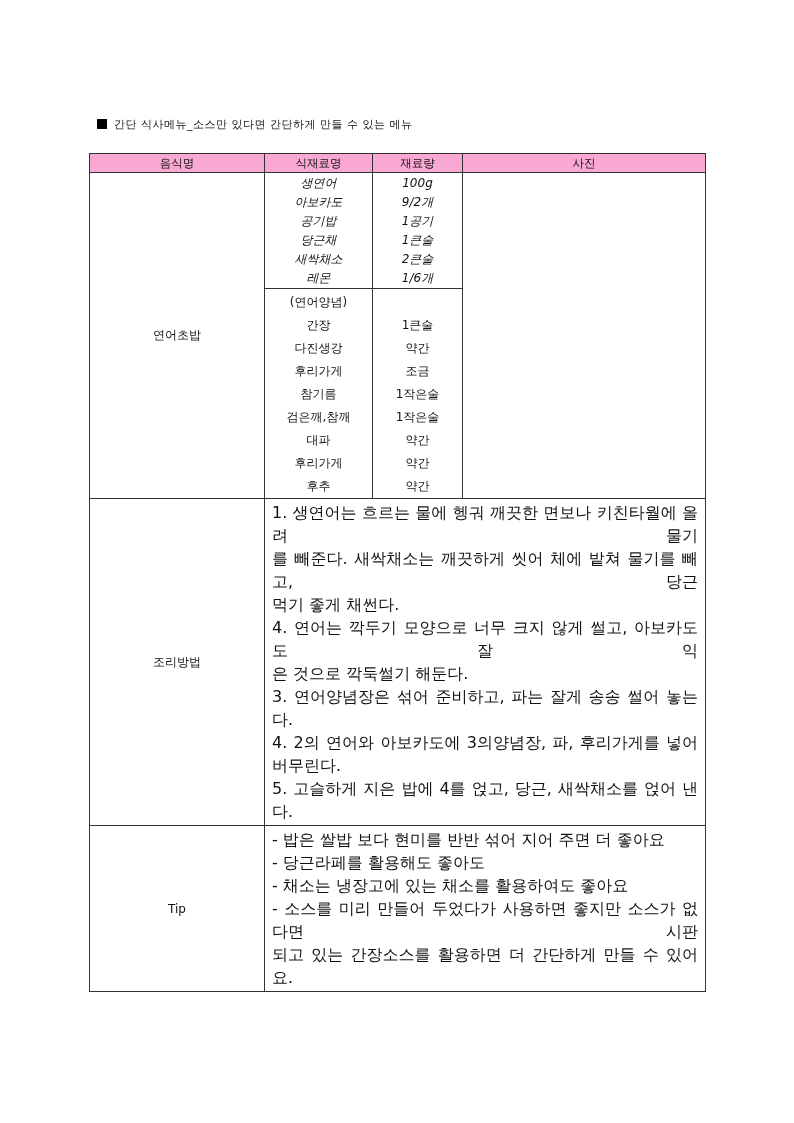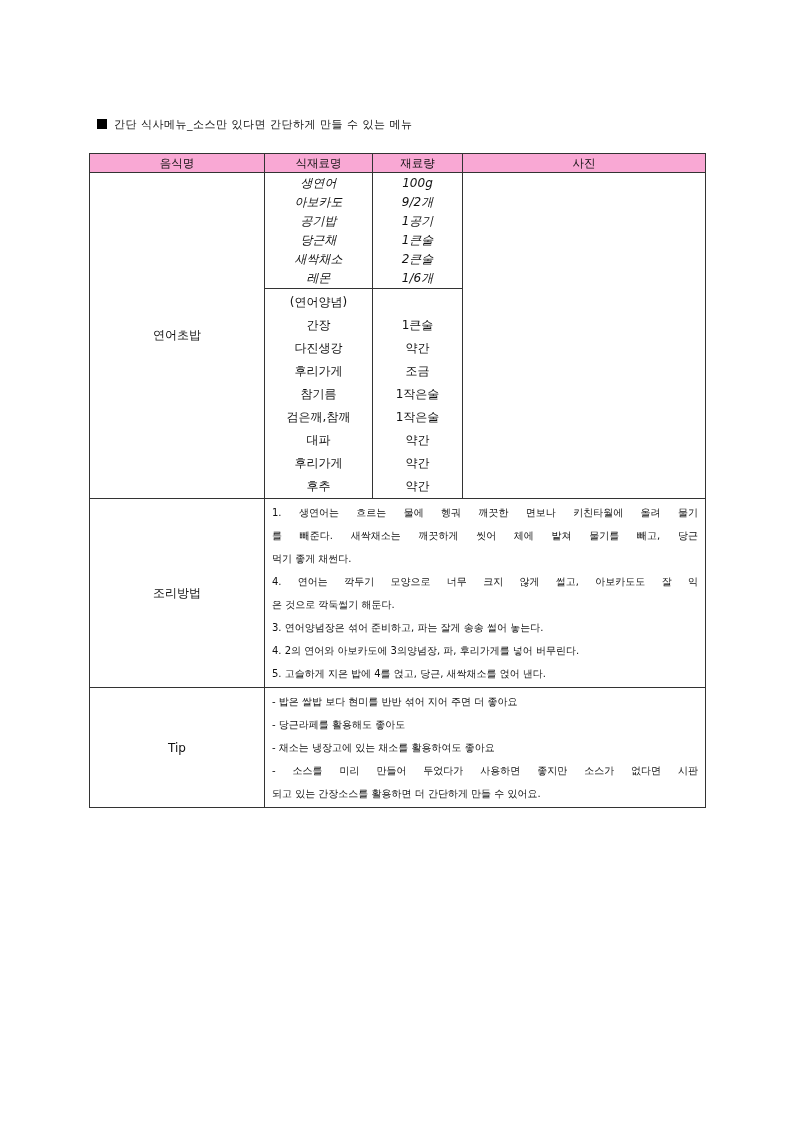--- a/index.html
+++ b/index.html
@@ -7,21 +7,21 @@
   .title { position:absolute; left:97px; top:117px; font-size:11px; letter-spacing:0.5px; white-space:nowrap; }
   .title .sq { display:inline-block; width:10px; height:10px; background:#000; margin-right:7px; vertical-align:-1px; }
   table.recipe { position:absolute; left:89px; top:153px; border-collapse:collapse; table-layout:fixed; width:617px; font-size:12px; }
   table.recipe td, table.recipe th { border:1px solid #333; padding:0; text-align:center; vertical-align:middle; }
   table.recipe th { background:#f9a8d4; font-weight:normal; height:18px; font-size:11.5px; }
   .col1 { width:175px; } .col2 { width:108px; } .col3 { width:90px; } .col4 { width:243px; }
   .stack div { height:19px; line-height:19px; white-space:nowrap;font-style:italic; }
   .stack2 div { height:23px; line-height:23px; white-space:nowrap; }
   .stack { padding-top:1px !important; }
   .stack2 { padding-top:2px !important; }
-  .para { text-align:left !important; padding:2px 7px 2px 7px !important; line-height:23px; font-size:10px; }
+  .para { text-align:left !important; padding:2px 7px 2px 7px !important; line-height:23px; font-size:16px; }
   .para div { text-align:justify; text-align-last:left; }
   .para .jfy { text-align:justify; text-align-last:justify; }
 </style>
 </head>
 <body>
 
 <div class="title">
   <span class="sq"></span><span>간단 식사메뉴_소스만 있다면 간단하게 만들 수 있는 메뉴</span>
 </div>
 

